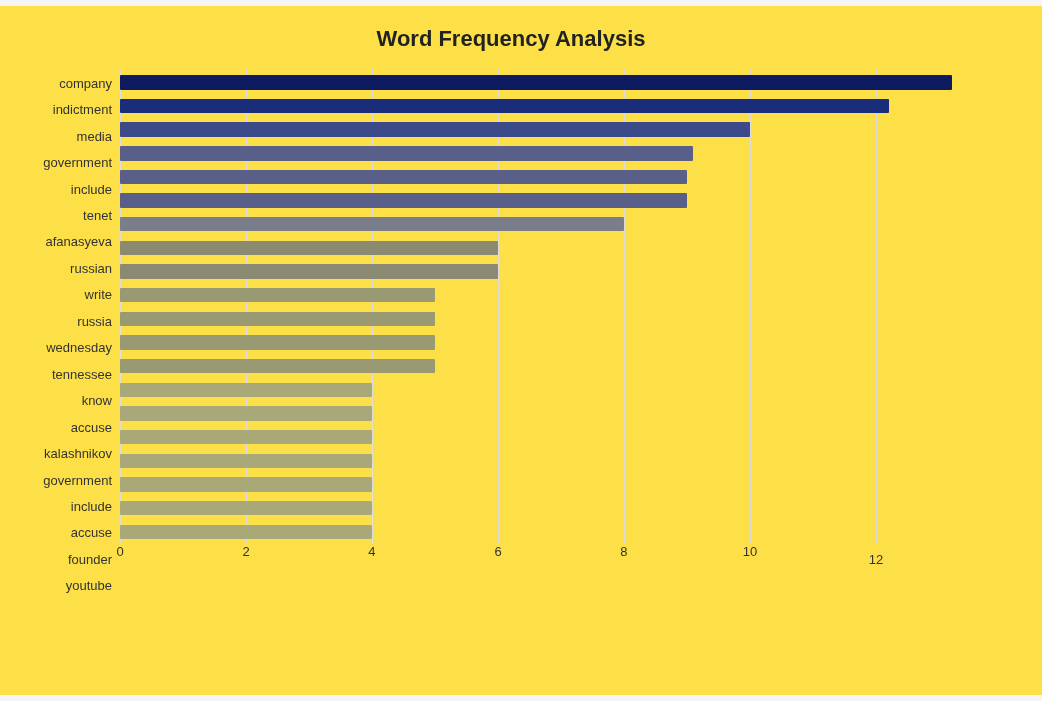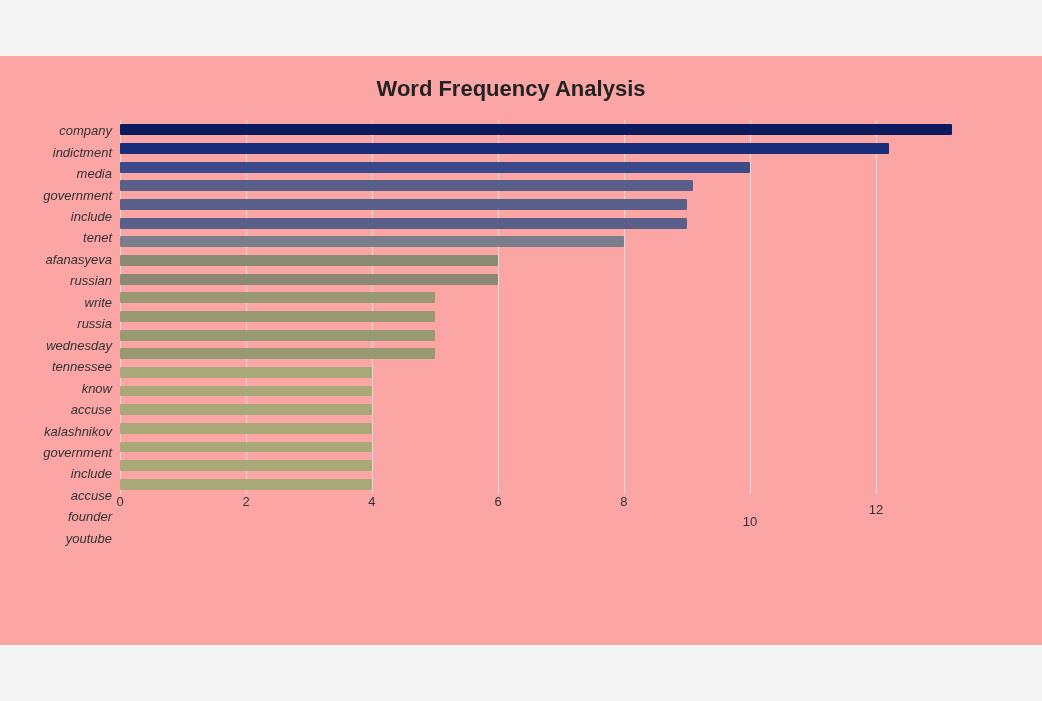--- a/index.html
+++ b/index.html
@@ -6,23 +6,23 @@
     body {
       background: #f5f5f5;
       font-family: Arial, sans-serif;
       display: flex;
       justify-content: center;
       align-items: center;
       width: 1042px;
       min-height: 701px;
     }
     .chart-container {
-      background: #fca5a5;
+      background: #fde047;
       width: 1042px;
-      height: 589px;
+      height: 689px;
       padding: 20px 40px 60px 20px;
       position: relative;
     }
     .chart-title {
       text-align: center;
       font-size: 22px;
       font-weight: bold;
       color: #222;
       margin-bottom: 18px;
     }
@@ -33,21 +33,20 @@
       position: relative;
     }
     .y-labels {
       display: flex;
       flex-direction: column;
       justify-content: space-around;
       width: 100px;
       text-align: right;
       padding-right: 8px;
       flex-shrink: 0;
-      font-style: italic;
     }
     .y-label {
       font-size: 13px;
       color: #333;
       line-height: 1;
       display: flex;
       align-items: center;
       justify-content: flex-end;
       height: 100%;
     }
@@ -214,19 +213,19 @@
             </div>
           </div>
       </div>
       <div class="bottom-section">
         <div style="position:relative; height:24px;" id="x-axis-labels">
             <span class="x-axis-label" style="left: 0%;">0</span>
             <span class="x-axis-label" style="left: 14.29%;">2</span>
             <span class="x-axis-label" style="left: 28.57%;">4</span>
             <span class="x-axis-label" style="left: 42.86%;">6</span>
             <span class="x-axis-label" style="left: 57.14%;">8</span>
-            <span class="x-axis-label" style="left: 71.43%; margin-top: 20px;">10</span>
+            <span class="x-axis-label" style="left: 71.43%;">10</span>
             <span class="x-axis-label" style="left: 85.71%; margin-top: 8px;">12</span>
           </div>
       </div>
     </div>
   </div>
 </div>
 
 </body></html>

